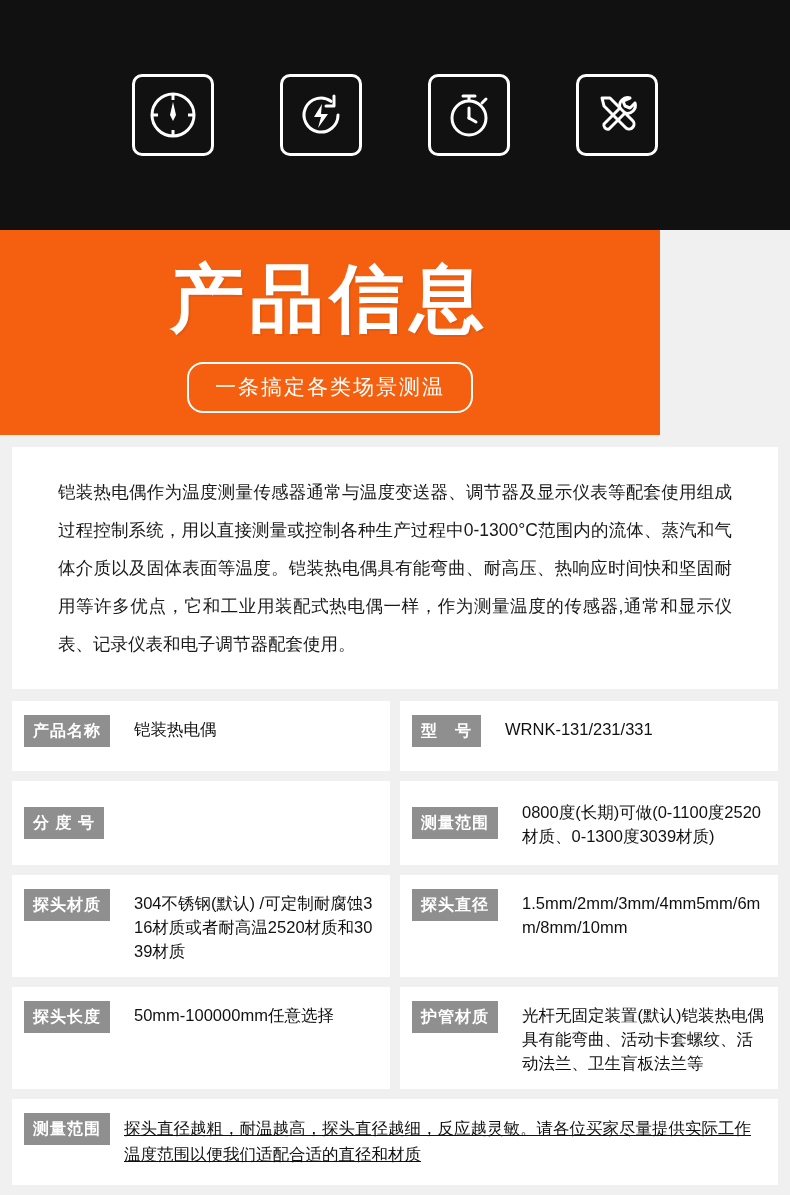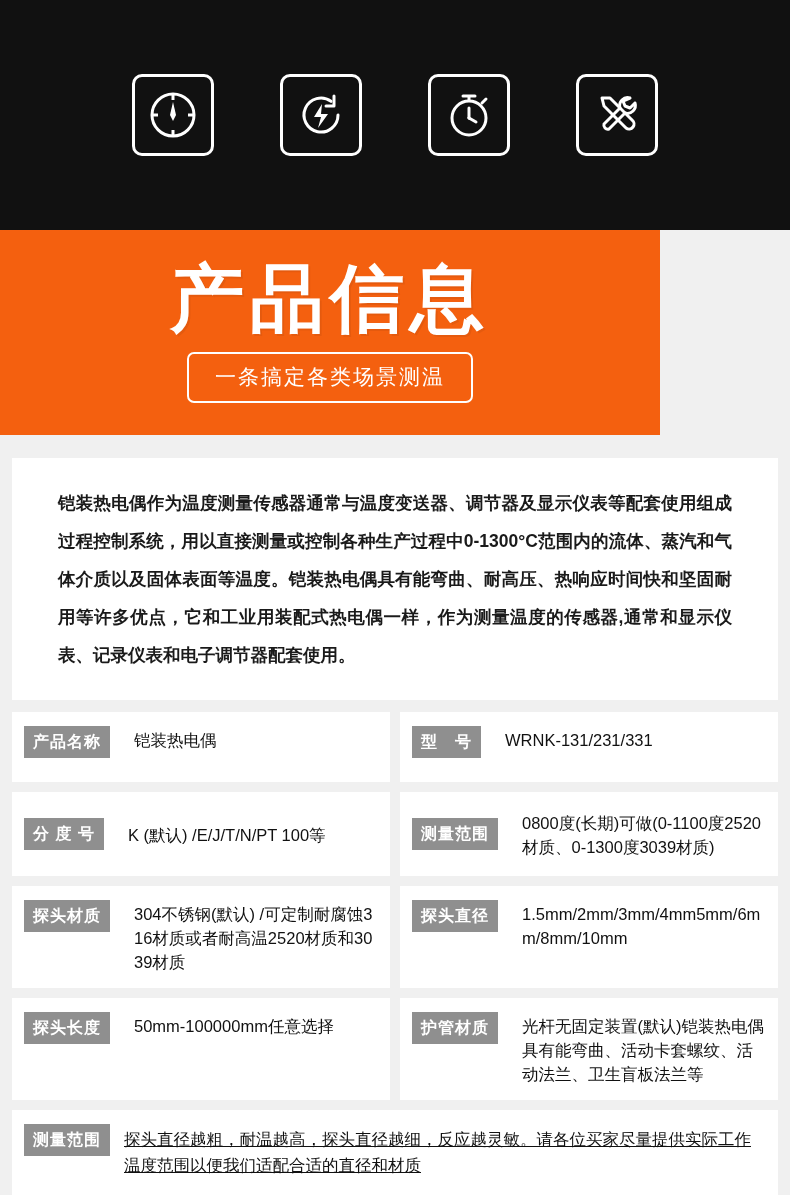--- a/index.html
+++ b/index.html
@@ -53,38 +53,37 @@
   }
   .main-title {
     color: #ffffff;
     font-size: 74px;
     font-weight: bold;
     letter-spacing: 6px;
     line-height: 1;
     text-shadow: 2px 2px 0 rgba(0,0,0,0.06);
   }
   .subtitle-pill {
-    margin-top: 16px;
+    margin-top: 26px;
     border: 2px solid #ffffff;
-    border-radius: 7px;
+    border-radius: 16px;
     color: #ffffff;
     font-size: 21px;
     letter-spacing: 2px;
     padding: 9px 26px 10px 26px;
     background: transparent;
   }
 
   
   .intro-card {
     width: 766px;
-    margin: 23px auto 0 auto;
+    margin: 12px auto 0 auto;
     background: #ffffff;
     box-sizing: border-box;
     padding: 26px 46px 26px 46px;
-    font-weight: bold;
   }
   .intro-text {
     font-size: 17.5px;
     line-height: 38px;
     color: #1a1a1a;
     text-align: justify;
     text-justify: inter-ideograph;
   }
 
   
@@ -192,21 +191,20 @@
     <div class="spec-value">铠装热电偶</div>
   </div>
 
   <div class="spec-card">
     <div class="spec-label">型　号</div>
     <div class="spec-value">WRNK-131/231/331</div>
   </div>
 
   <div class="spec-card tall2">
     <div class="spec-label">分 度 号</div>
-    <div class="spec-value">K (默认) /E/J/T/N/PT 100等</div>
   </div>
 
   <div class="spec-card tall2">
     <div class="spec-label">测量范围</div>
     <div class="spec-value">0800度(长期)可做(0-1100度2520材质、0-1300度3039材质)</div>
   </div>
 
   <div class="spec-card tall">
     <div class="spec-label">探头材质</div>
     <div class="spec-value">304不锈钢(默认) /可定制耐腐蚀316材质或者耐高温2520材质和3039材质</div>

